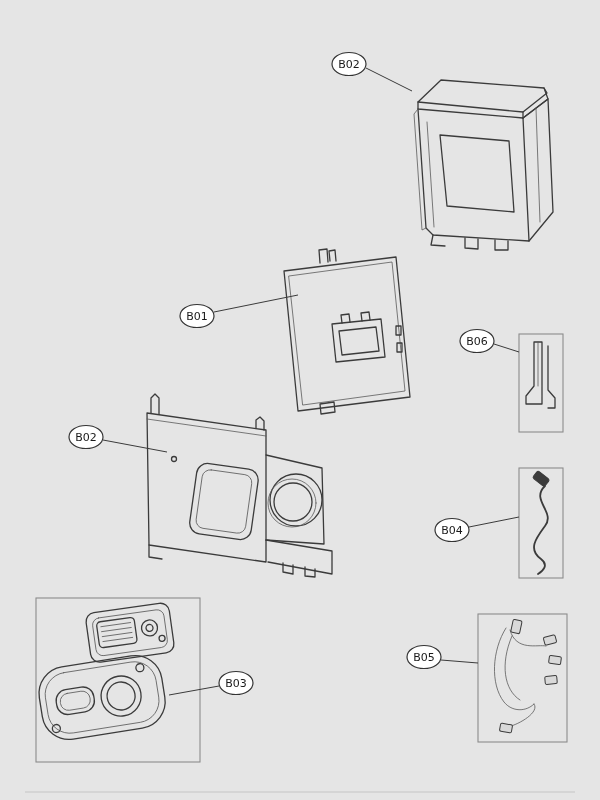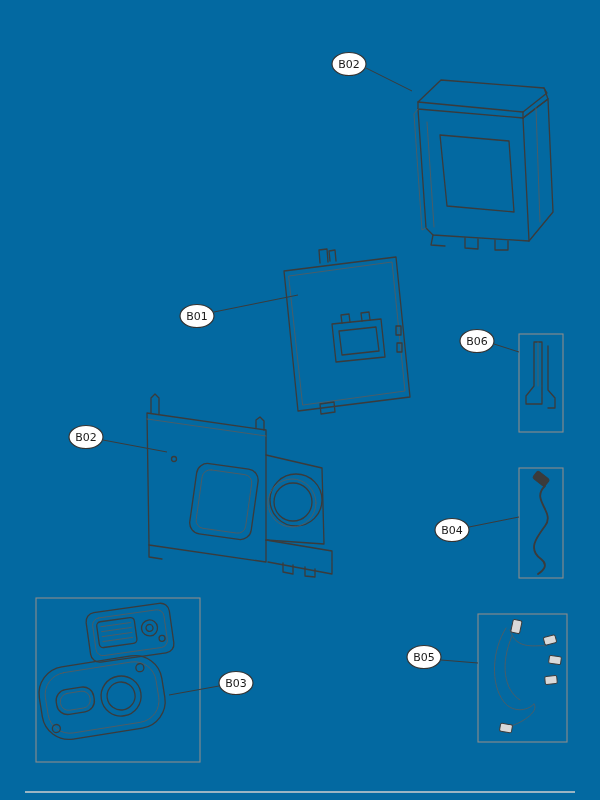--- a/index.html
+++ b/index.html
@@ -1,20 +1,20 @@
 <!DOCTYPE html>
 <html><head>
 <meta charset="utf-8">
 <style>
   html, body { margin: 0; padding: 0; background: #ffffff; }
   .page {
     position: relative;
     width: 600px;
     height: 800px;
-    background: #0369a1;
+    background: #e5e5e5;
     font-family: "DejaVu Sans", sans-serif;
     overflow: hidden;
   }
   svg { display: block; }
   .ln      { fill: none; stroke: #3b3b3b; stroke-width: 1.3; stroke-linejoin: round; stroke-linecap: round; }
   .ln-thin { fill: none; stroke: #5a5a5a; stroke-width: 0.8; stroke-linejoin: round; stroke-linecap: round; }
   .box     { fill: none; stroke: #8c8c8c; stroke-width: 1.1; }
   .leader  { fill: none; stroke: #3b3b3b; stroke-width: 1; }
   .callout-ellipse { fill: #ffffff; stroke: #333333; stroke-width: 1.2; }
   .callout-text    { font-family: "DejaVu Sans", sans-serif; font-size: 11px; fill: #1a1a1a; }

